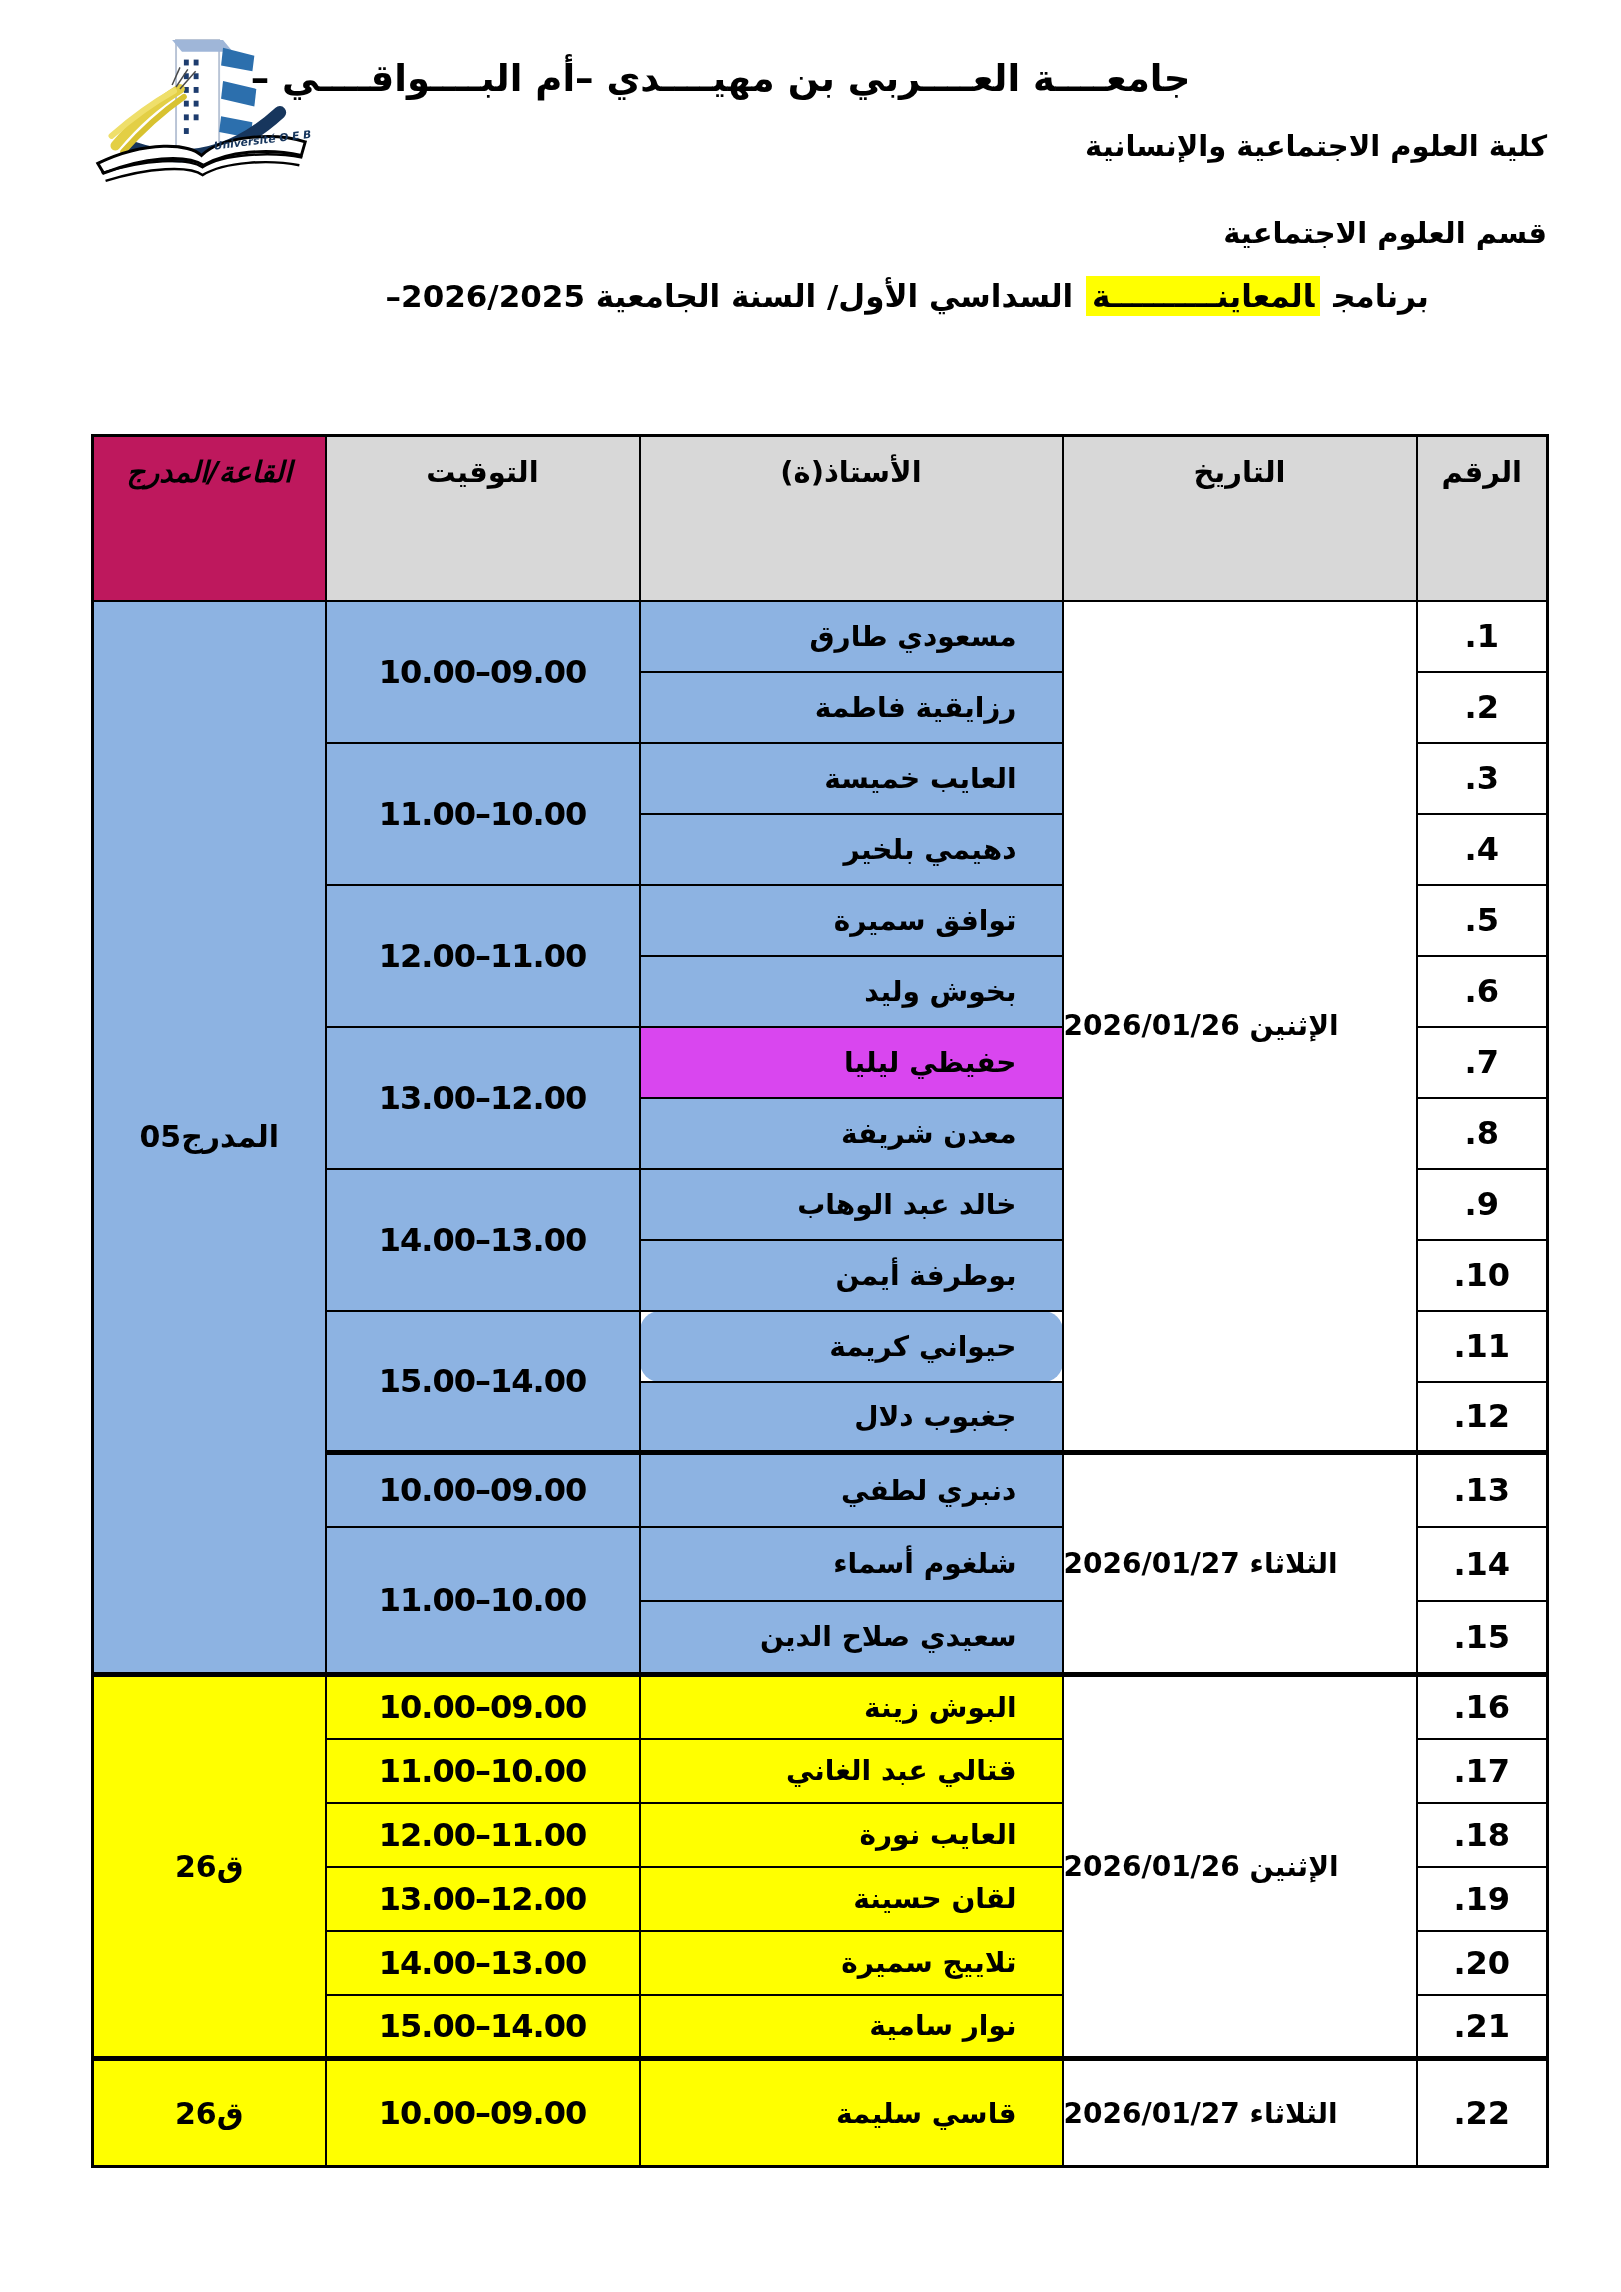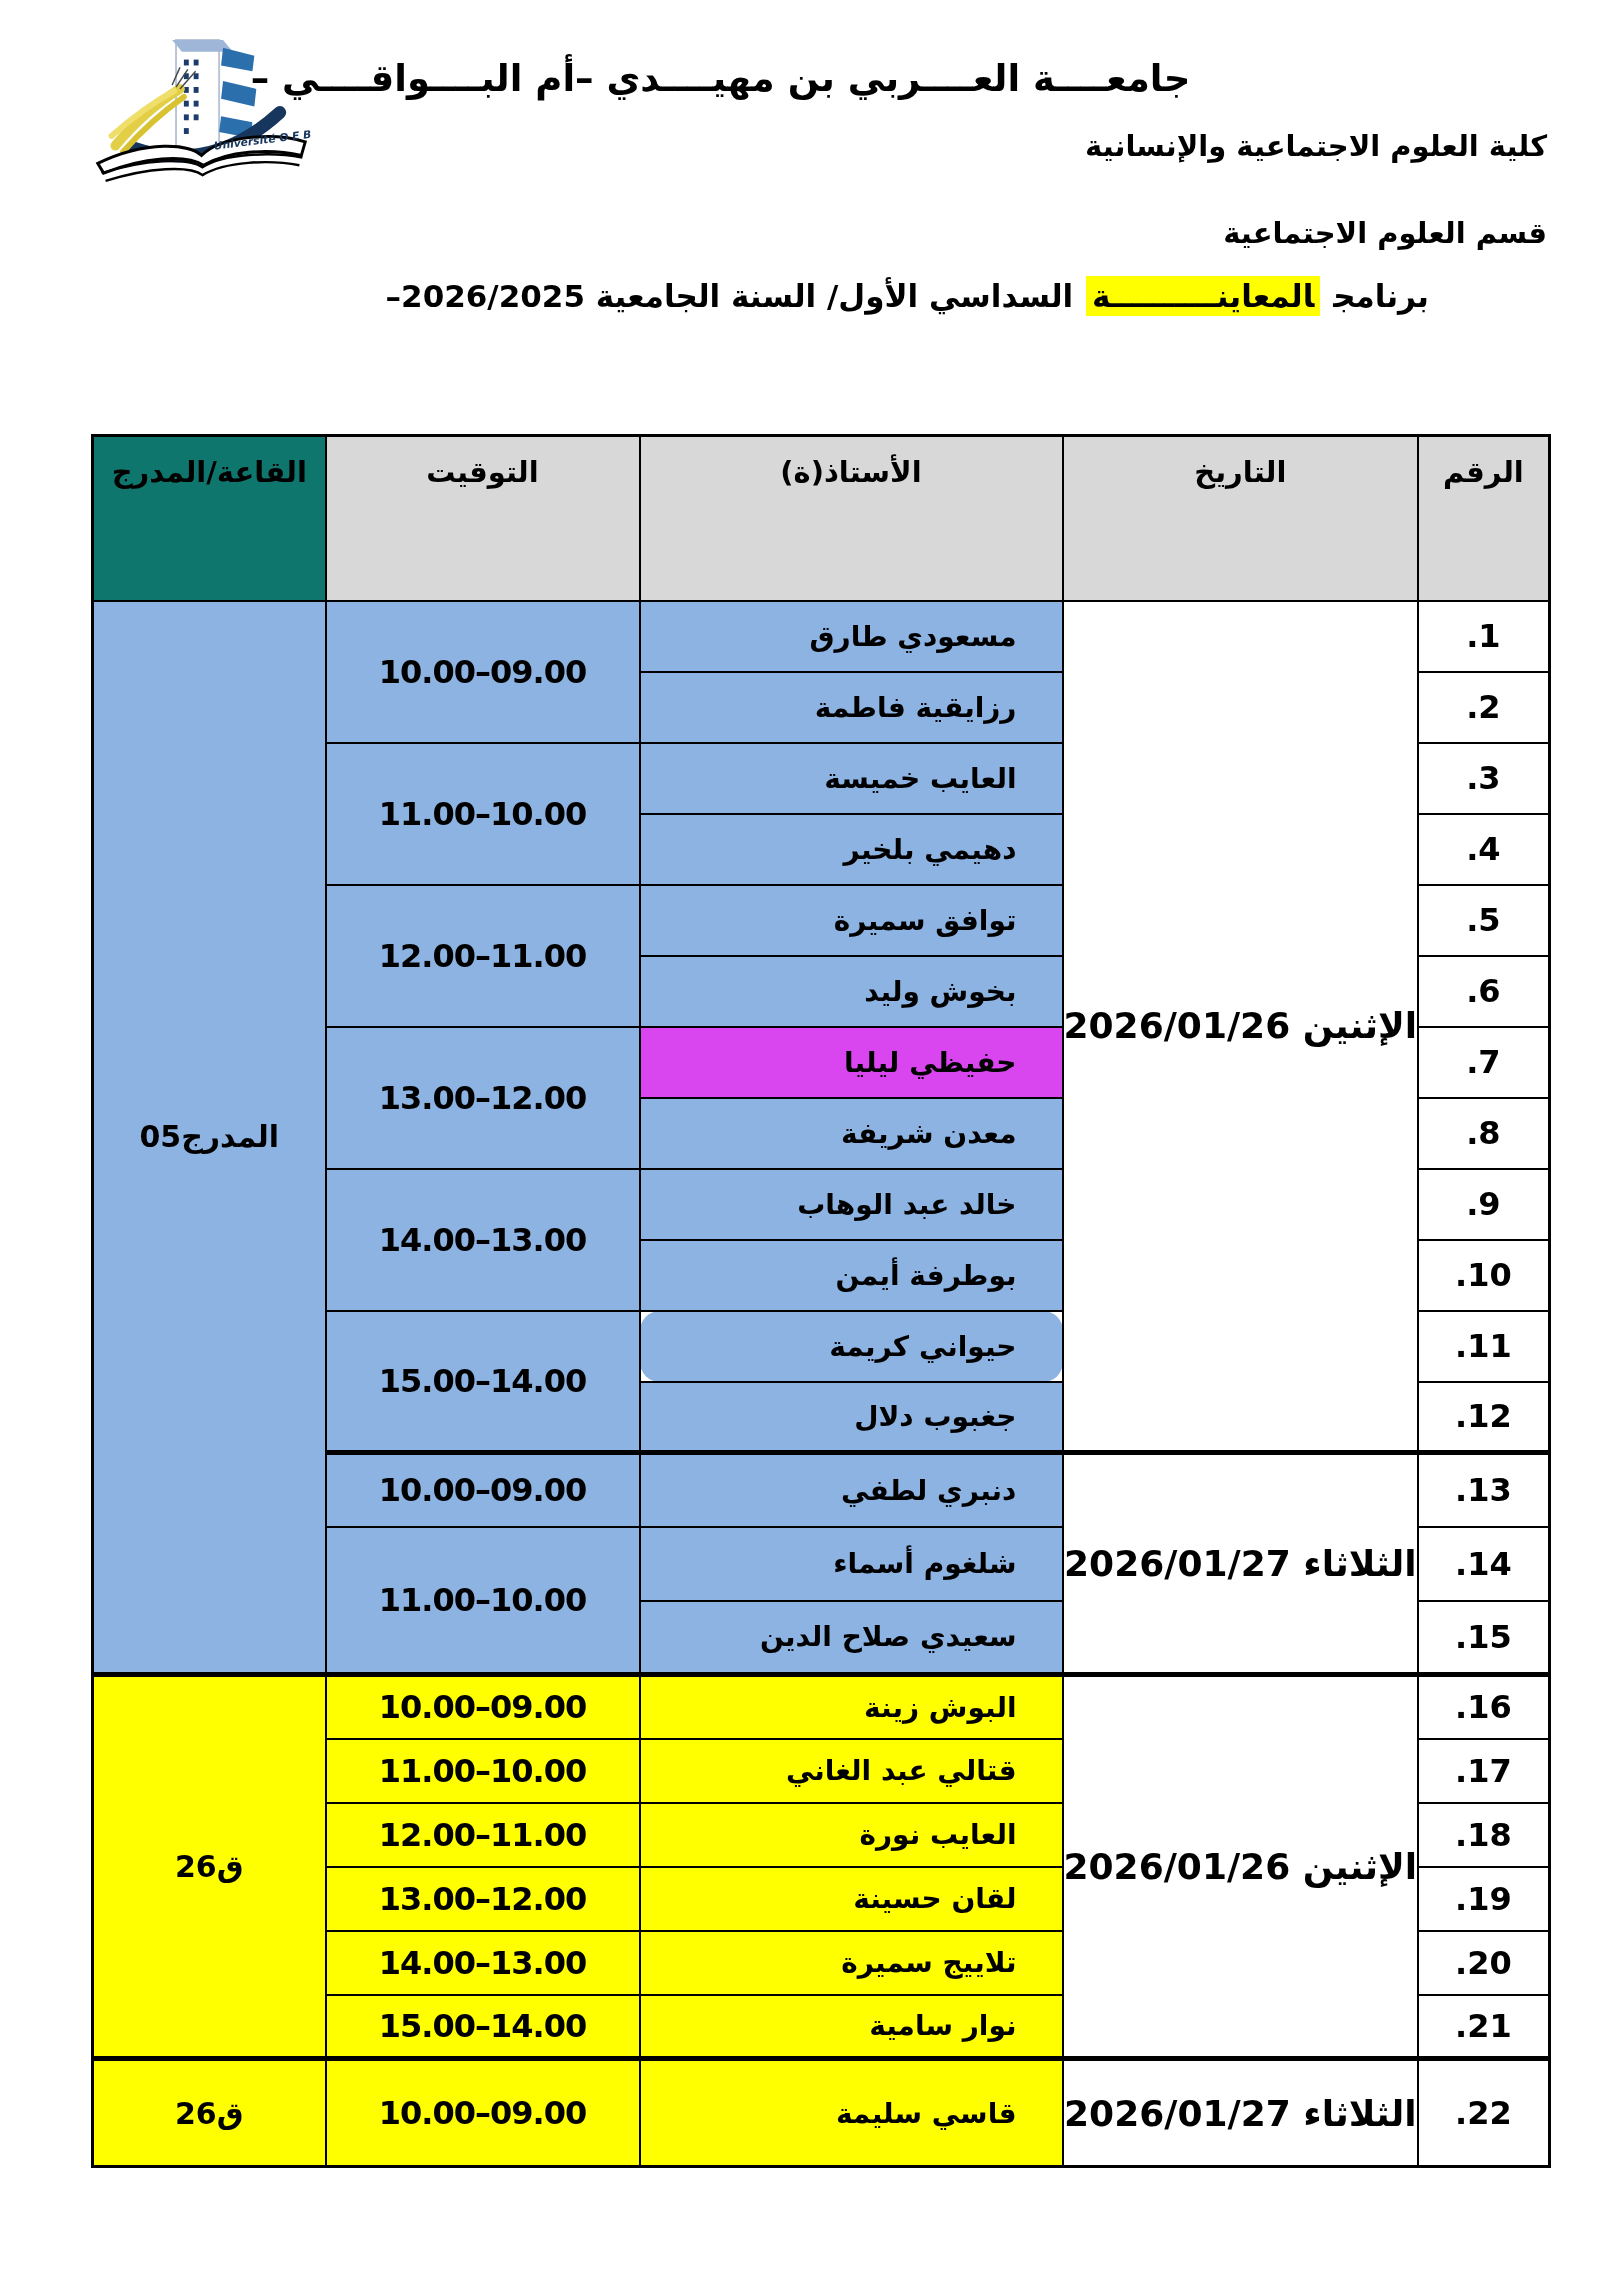--- a/index.html
+++ b/index.html
@@ -27,21 +27,21 @@
     position:absolute;top:434px;left:91px;
     border-collapse:collapse;table-layout:fixed;
     border:3.9px solid #000;
   }
   th,td{border:2px solid #000;overflow:hidden;padding:0;}
   th{
     font-size:29px;text-align:center;vertical-align:top;padding-top:17.6px;height:145px;
   }
   td{vertical-align:middle;}
   .c-num{text-align:center;font-size:32px;}
-  .c-date{text-align:center;font-size:36px;white-space:nowrap;margin-left:35px;}
+  .c-date{text-align:left;font-size:28px;white-space:nowrap;margin-left:35px;}
   .c-prof{text-align:right;padding-right:45px;font-size:28px;white-space:nowrap;}
   .c-time{text-align:center;font-size:32px;letter-spacing:-1px;white-space:nowrap;}
   .c-room{text-align:center;font-size:30px;}
   tr.sep td{border-top:5.9px solid #000;}
 </style>
 </head>
 <body>
 
 <div class="logo" data-name="university-logo">
   <svg width="231" height="167" viewBox="0 0 236 170" xmlns="http://www.w3.org/2000/svg" data-name="university-logo-icon">
@@ -104,21 +104,21 @@
       <col style="width: 423px;">
       <col style="width: 314px;">
       <col style="width: 233px;">
     </colgroup>
     <thead>
       <tr data-name="header-row">
         <th data-name="column-header" style="background: rgb(216, 216, 216);">الرقم</th>
         <th data-name="column-header" style="background: rgb(216, 216, 216);">التاريخ</th>
         <th data-name="column-header" style="background: rgb(216, 216, 216);">الأستاذ(ة)</th>
         <th data-name="column-header" style="background: rgb(216, 216, 216);">التوقيت</th>
-        <th data-name="column-header" style="background: #0f766e;">القاعة/المدرج</th>
+        <th data-name="column-header" style="background: #be185d; font-style: italic;">القاعة/المدرج</th>
       </tr>
     </thead>
     <tbody>
       <tr data-name="table-row" style="height: 71px;">
         <td class="c-num" dir="rtl" data-name="num-cell">1.</td>
         <td rowspan="12" class="c-date" dir="rtl" data-name="date-cell">الإثنين 2026/01/26</td>
         <td class="c-prof" dir="rtl" data-name="prof-cell" style="background: rgb(141, 179, 226);">مسعودي طارق</td>
         <td rowspan="2" class="c-time" dir="ltr" data-name="time-cell" style="background: rgb(141, 179, 226);">10.00–09.00</td>
         <td rowspan="15" class="c-room" dir="rtl" data-name="room-cell" style="background: rgb(141, 179, 226);">المدرج05</td>
       </tr>

